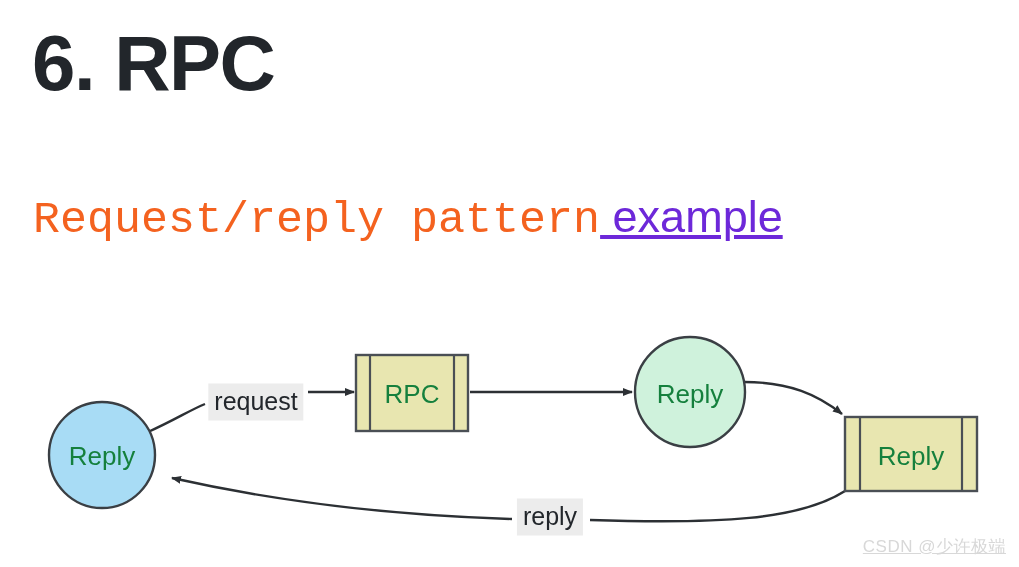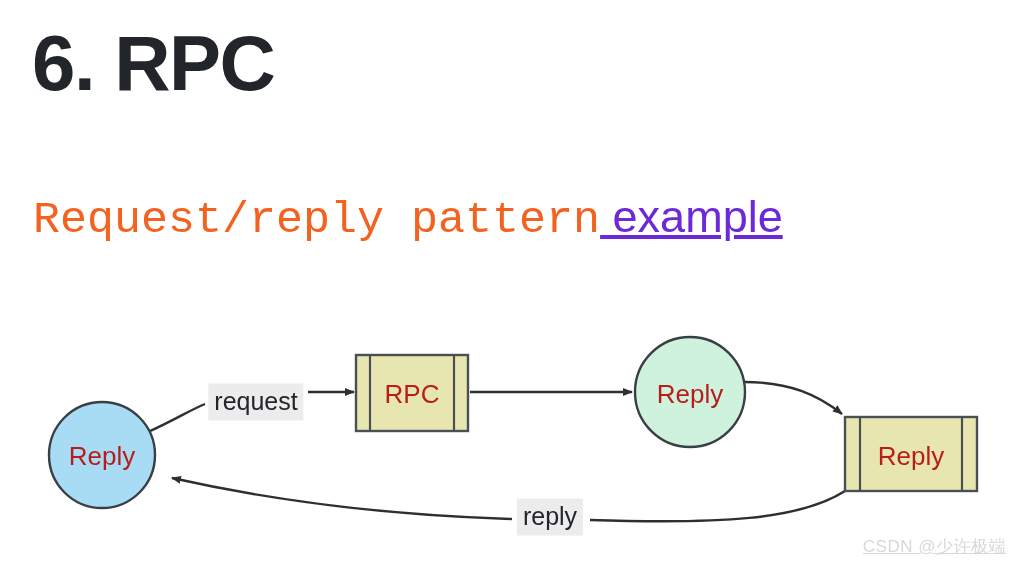--- a/index.html
+++ b/index.html
@@ -54,21 +54,21 @@
   #diagram {
     position: absolute;
     left: 0;
     top: 0;
     width: 1019px;
     height: 567px;
   }
   .node-label {
     position: absolute;
     font-size: 26px;
-    color: #b91c1c;
+    color: #15803d;
     white-space: nowrap;
     transform: translate(-50%, -50%);
     pointer-events: none;
   }
   .edge-label {
     position: absolute;
     font-size: 25px;
     color: #22262b;
     white-space: nowrap;
     background: #ececec;

